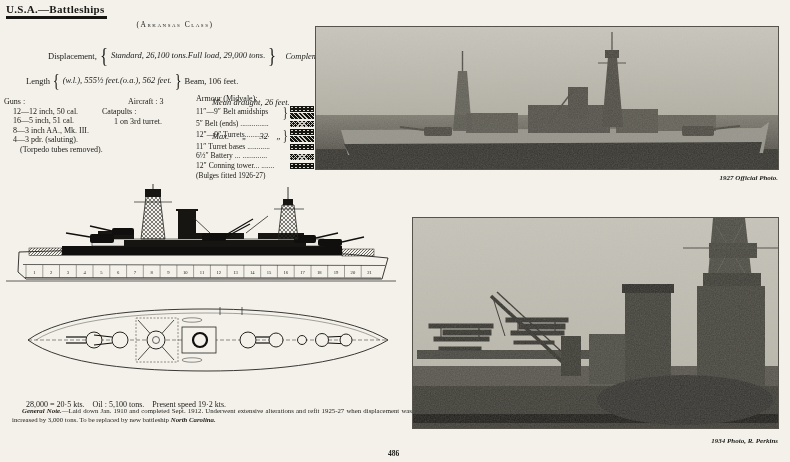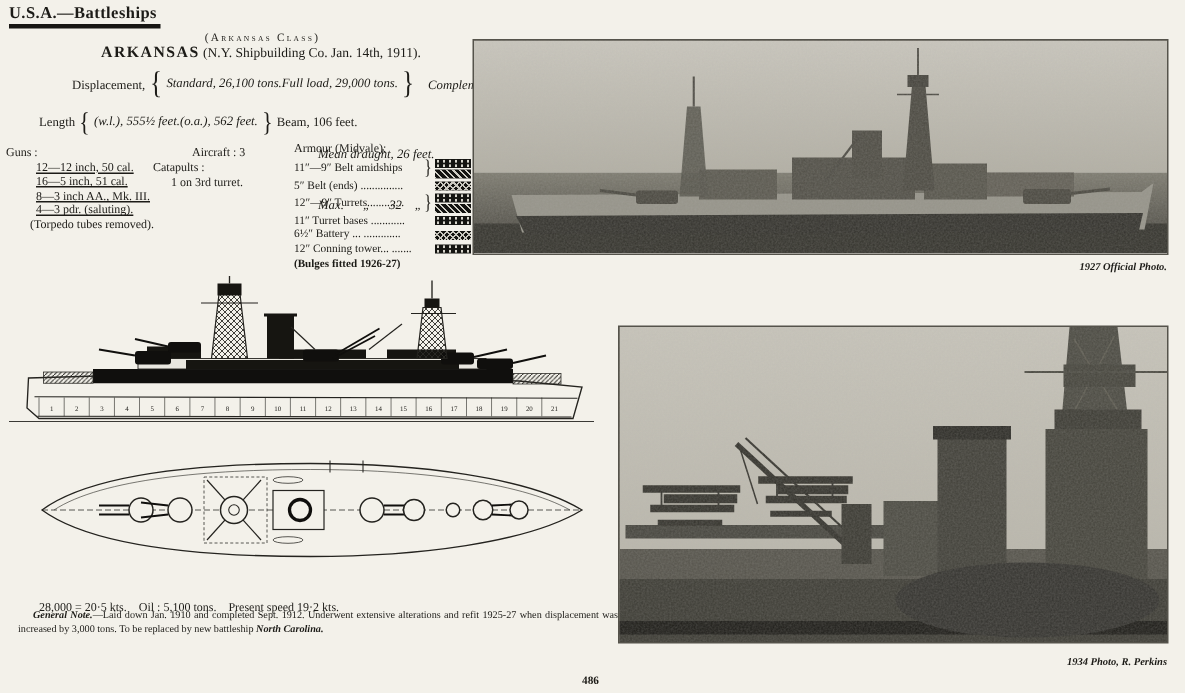--- a/index.html
+++ b/index.html
@@ -20,36 +20,36 @@
   
   .disp{left:48px; top:45px; display:flex; align-items:center; font-size:8.5px;}
   .brace{font-size:21px; font-weight:400; line-height:1; margin:0 2px; transform:scaleX(.8);}
   .brace.small{font-size:18px;}
   .stack{display:flex; flex-direction:row; line-height:1.15; font-style:italic;}
   .disp .after{margin-left:6px;font-style:italic;}
   .lenrow{left:26px; top:72px; display:flex; align-items:center; font-size:8.5px;}
   .draught{left:212px; top:74px; font-size:8.5px; font-style:italic; line-height:1.35; white-space:pre;}
   
   .guns{left:4px; top:97px; font-size:8px; line-height:1.2;}
-  .guns .items{margin-left:20px;text-decoration:underline;}
+  .guns .items{margin-left:9px;}
   .guns .torp{margin-left:16px;}
   .aircraft{left:100px; top:97px; font-size:8px; line-height:1.25;}
   .aircraft .l2{margin-left:2px;}
   .aircraft .l3{margin-left:14px;}
   .armour{left:196px; top:95px; width:118px; font-size:7.6px; line-height:1.1;}
   .armour .ttl{margin-bottom:2px; font-size:8px;}
   .arm-row{display:flex; align-items:center; margin-bottom:1px;}
   .arm-row .txt{flex:1; white-space:nowrap; overflow:hidden;}
   .arm-row .br{font-size:14px; line-height:.8; margin:0 1px; transform:scaleX(.75);}
   .swcol{display:flex; flex-direction:column; gap:1px; width:24px;}
   .sw{width:24px; height:6px; background-color:#141411;}
   .sw-dots{background-image:radial-gradient(circle, #d8d6cd 0.7px, transparent 0.9px); background-size:4px 3px;}
   .sw-diag{background-image:repeating-linear-gradient(45deg, #cfcdc4 0 1px, transparent 1px 3px);}
   .sw-cross{background-image:repeating-linear-gradient(45deg,#c9c7be 0 1px,transparent 1px 3px),repeating-linear-gradient(-45deg,#c9c7be 0 1px,transparent 1px 3px);}
-  .bulges{margin-top:2px; font-size:7.4px;font-weight:bold;}
+  .bulges{margin-top:2px; font-size:7.4px;}
   
   .profile{left:6px; top:184px;}
   .plan{left:20px; top:299px;}
   
   .mach{left:26px; top:379px; width:372px; font-size:8px; line-height:1.3; white-space:pre-wrap;}
   .mach .l1{margin-left:12px;}
   .gnote{left:12px; top:406px; width:400px; font-size:6.8px; line-height:1.35; text-align:justify;}
   .gnote .ind{margin-left:10px;}
   .gnote i{font-weight:bold;}
   .sister{left:18px; top:430px; width:410px; font-size:8.4px; line-height:1.3; text-align:justify;}
@@ -64,21 +64,20 @@
   .cap-bot{left:552px; top:437px; width:226px;}
 </style>
 </head>
 <body>
 
 <div class="page">
 
   <div class="abs hdr">U.S.A.—Battleships</div>
 
   <div class="abs classline">(Arkansas Class)</div>
-  <div class="abs titleline"><b>ARKANSAS</b><span> (N.Y. Shipbuilding Co. Jan. 14th, 1911).</span></div>
 
   <div class="abs disp">
     <span>Displacement,</span>
     <span class="brace">{</span>
     <span class="stack">
       <span>Standard, 26,100 tons.</span>
       <span>Full load, 29,000 tons.</span>
     </span>
     <span class="brace">}</span>
     <span class="after">Complement, 1330.</span>

